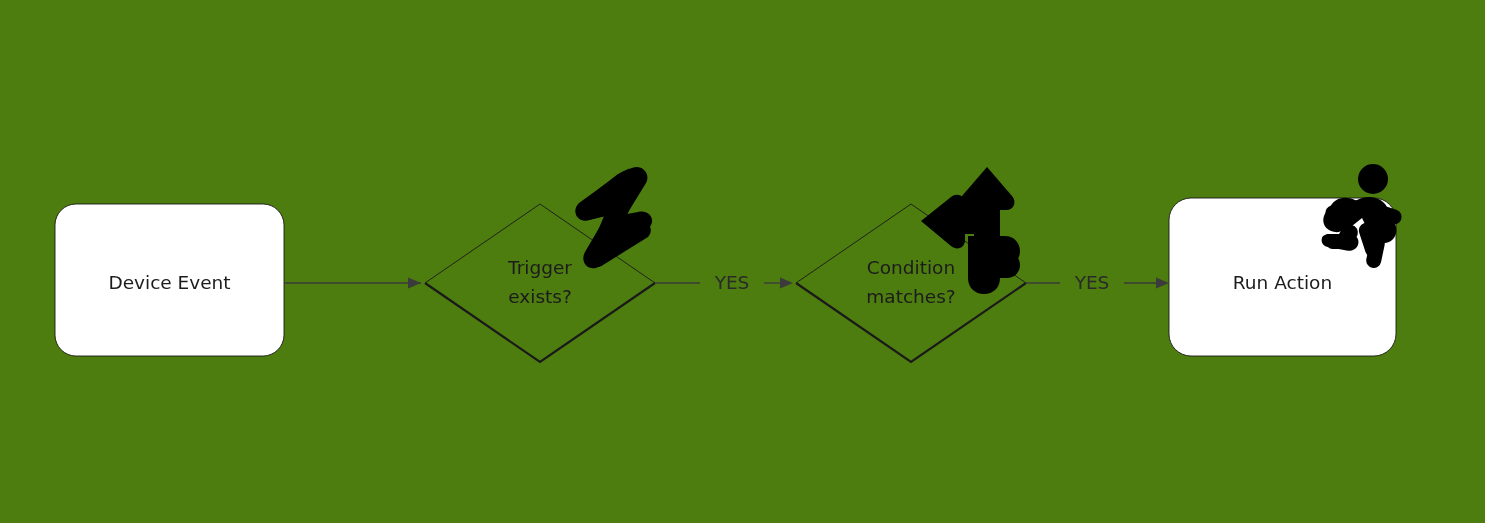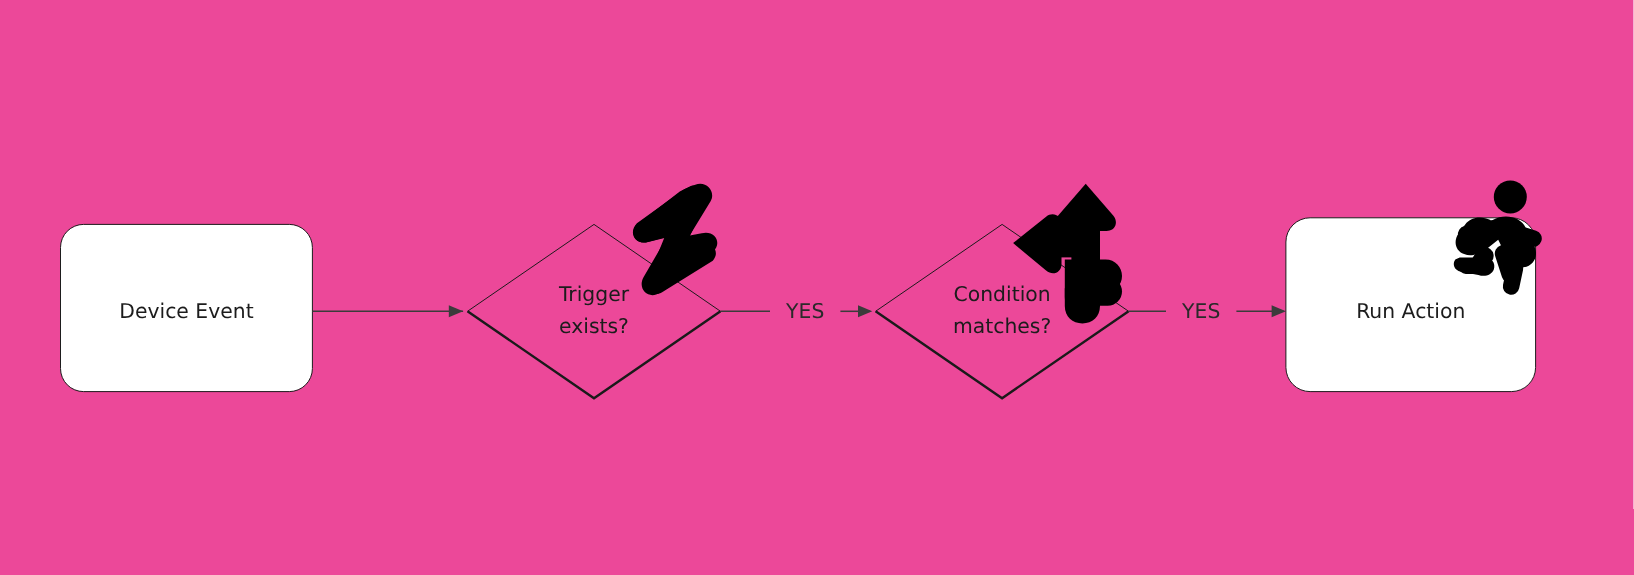--- a/index.html
+++ b/index.html
@@ -10,21 +10,21 @@
   body {
     width: 1485px;
     height: 523px;
     font-family: "DejaVu Sans", sans-serif;
     overflow: hidden;
   }
   #flow-root {
     position: relative;
     width: 1485px;
     height: 523px;
-    background: #ec4899;
+    background: #4d7c0f;
   }
   svg.flow-canvas {
     position: absolute;
     top: 0;
     left: 0;
     width: 1485px;
     height: 523px;
     display: block;
   }
   .node-shape-thin {

